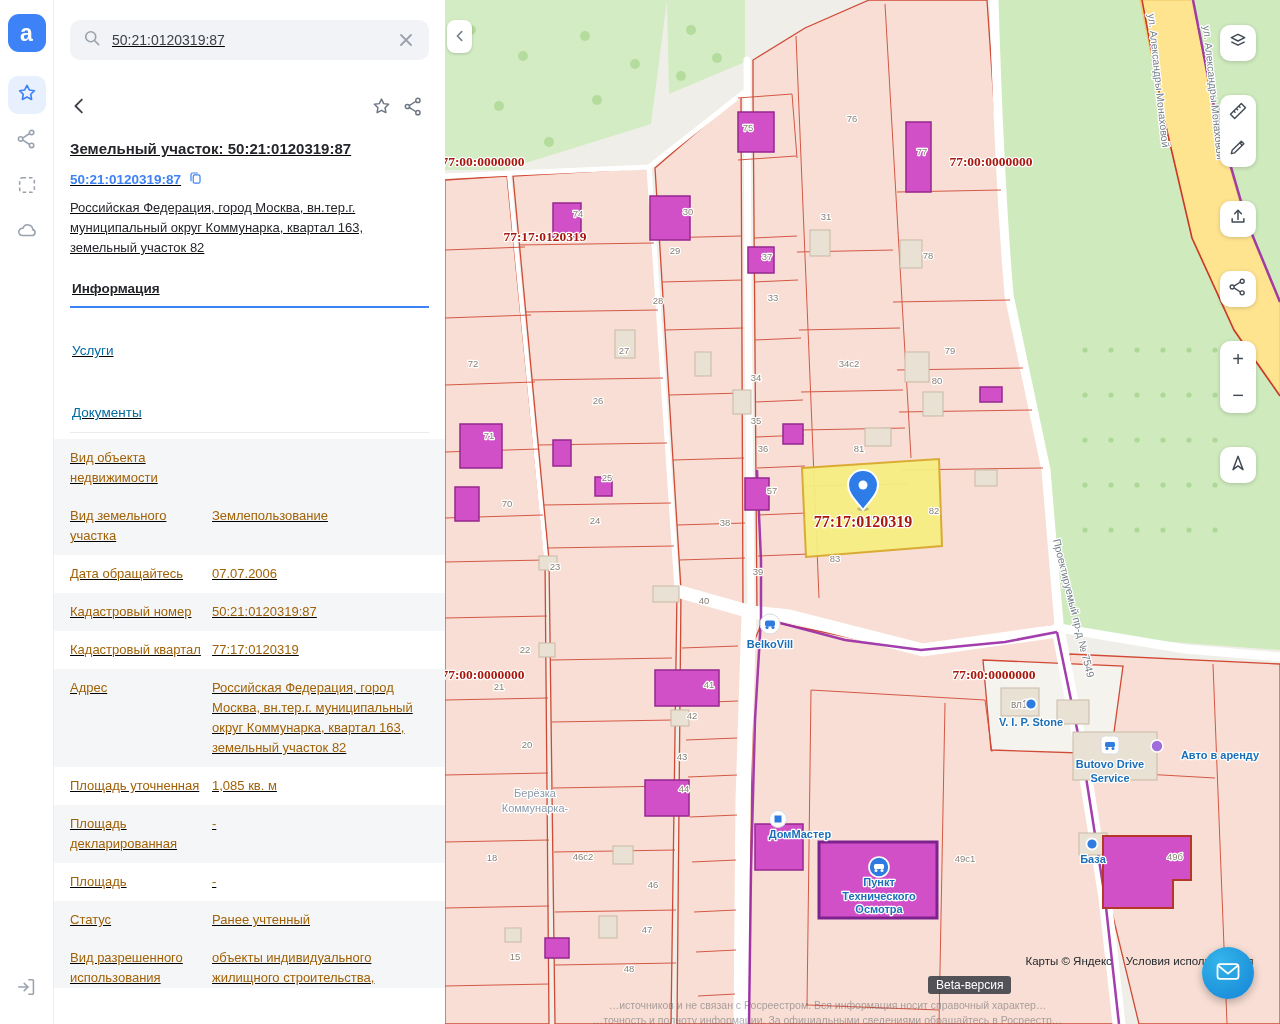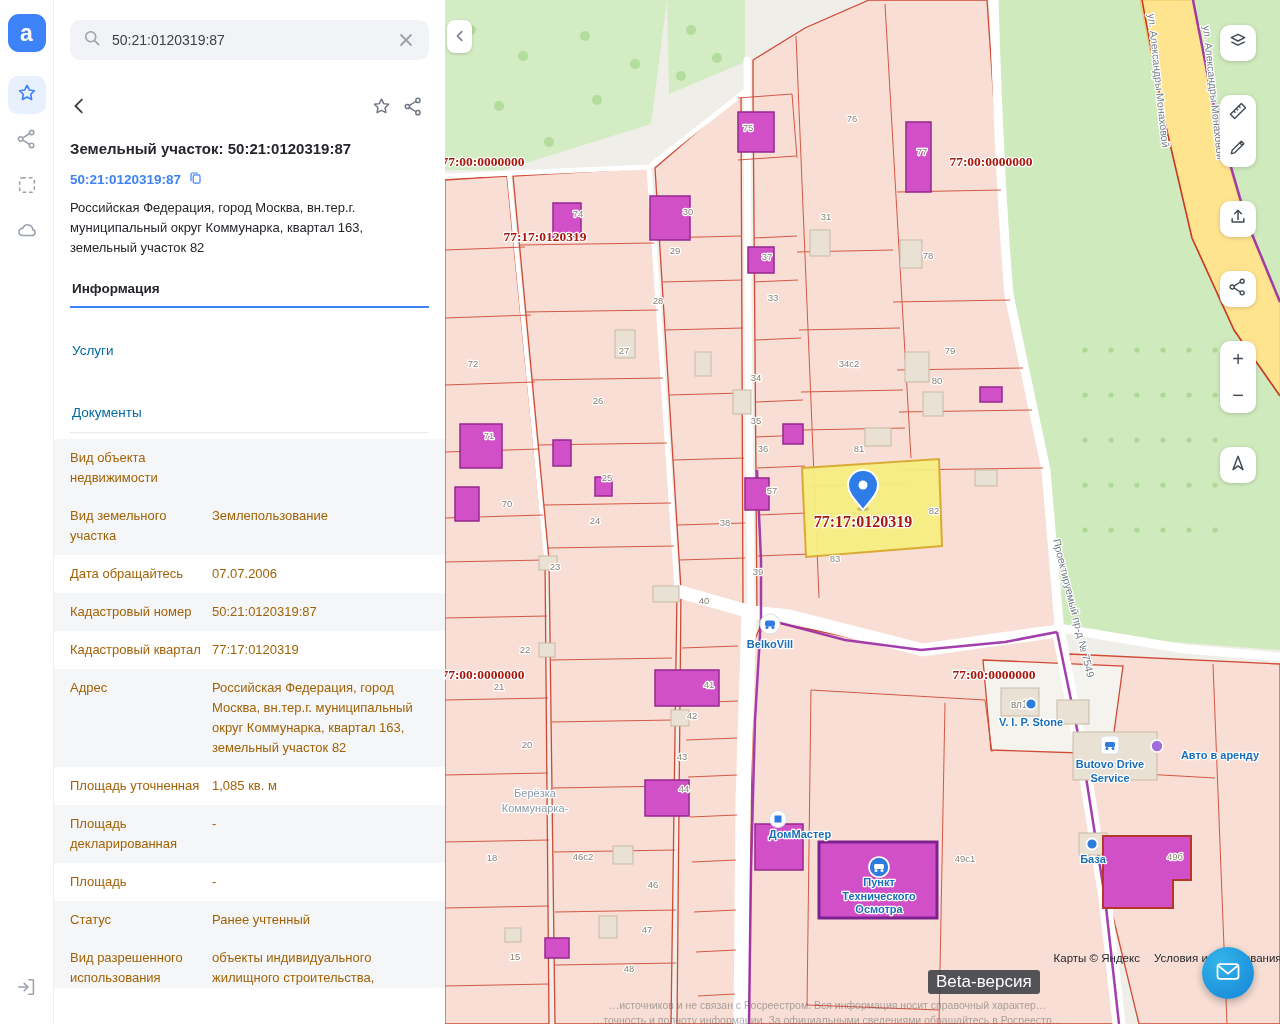--- a/index.html
+++ b/index.html
@@ -7,21 +7,21 @@
   .app { display:flex; width:1280px; height:1024px; }
 
   
   .rail { width:54px; min-width:54px; background:#fff; border-right:1px solid #edf0f3; display:flex; flex-direction:column; align-items:center; padding:14px 0 16px; gap:8px; }
   .logo { width:38px; height:38px; border-radius:11px; background:#3d82f6; color:#fff; font-weight:700; font-size:23px; display:flex; align-items:center; justify-content:center; margin-bottom:16px; }
   .rail-btn { width:38px; height:38px; border-radius:10px; display:flex; align-items:center; justify-content:center; color:#99a3ae; cursor:pointer; }
   .rail-btn.active { background:#e8f0fe; color:#3d82f6; }
   .rail-bottom { margin-top:auto; }
 
   
-  .panel { width:391px; min-width:391px; height:988px; overflow:hidden; background:#fff; position:relative; }
+  .panel { width:391px; min-width:391px; height:988px; overflow:hidden; background:#fff; position:relative;text-decoration:underline; }
   .search-wrap { margin:20px 16px 0; background:#f1f3f6; border-radius:10px; height:40px; display:flex; align-items:center; padding:0 12px; gap:10px; }
   .search-input { border:none; background:transparent; outline:none; font-size:14px; color:#3c4148; flex:1; font-family:inherit; }
   .hdr-row { display:flex; align-items:center; margin:30px 16px 0; }
   .icon-btn { width:32px; height:32px; display:flex; align-items:center; justify-content:center; color:#6d7682; cursor:pointer; }
   .hdr-spacer { flex:1; }
   .obj-title { margin:18px 16px 0; font-size:15px; font-weight:700; color:#24262b; }
   .cad-link { margin:13px 16px 0; display:flex; gap:7px; align-items:center; color:#3d82f6; font-size:13.5px; font-weight:600; cursor:pointer; }
   .obj-address { margin:10px 16px 0; font-size:13px; line-height:20px; color:#24262b; }
   .tabs { display:flex; gap:26px; margin:14px 16px 0; border-bottom:1px solid #e9ecef;flex-direction:column; }
   .tab { padding:9px 2px 10px; font-size:13.5px; color:#0369a1; cursor:pointer; border-bottom:2px solid transparent; }
@@ -43,21 +43,21 @@
   .t-street  { font:10.5px "Liberation Sans",sans-serif; fill:#737d87; }
   .t-area    { font:11px "Liberation Sans",sans-serif; fill:#8b9aa9; }
   .t-gray    { font:10px "Liberation Sans",sans-serif; fill:#8a8076; }
 
   .collapse-btn { position:absolute; left:2px; top:20px; width:25px; height:33px; background:#fff; border-radius:8px; box-shadow:0 1px 3px rgba(0,0,0,.18); display:flex; align-items:center; justify-content:center; color:#7a828c; cursor:pointer; }
   .ctrls { position:absolute; right:24px; top:25px; display:flex; flex-direction:column; gap:34px; align-items:center; }
   .ctrl { width:36px; height:36px; background:#fff; border-radius:10px; box-shadow:0 1px 4px rgba(0,0,0,.18); display:flex; align-items:center; justify-content:center; color:#424a54; cursor:pointer; font-size:20px; }
   .ctrl-group { background:#fff; border-radius:10px; box-shadow:0 1px 4px rgba(0,0,0,.18); display:flex; flex-direction:column; }
   .ctrl-group .ctrl { box-shadow:none; background:transparent; }
   .attrib { position:absolute; left:483px; bottom:30px; display:flex; align-items:center; gap:14px; font-size:11.5px; color:#24282d; white-space:nowrap; }
-  .beta-pill { background:rgba(58,63,69,.88); color:#fff; border-radius:3px; padding:2px 8px; font-size:17px;margin-top:48px; }
+  .beta-pill { background:rgba(58,63,69,.88); color:#fff; border-radius:3px; padding:2px 8px; font-size:12px;margin-top:48px; }
   .terms { cursor:pointer; }
   .disclaimer { position:absolute; left:20px; right:90px; bottom:-4px; text-align:center; font-size:10.5px; line-height:15px; color:#585d63; opacity:.5; }
   .chat-btn { position:absolute; right:26px; bottom:25px; width:52px; height:52px; border-radius:50%; background:radial-gradient(circle at 35% 28%, #33b5ea, #1583d6); box-shadow:0 3px 8px rgba(0,0,0,.28); display:flex; align-items:center; justify-content:center; cursor:pointer; z-index:5; }
 </style>
 </head>
 <body>
 
 <div class="app">
 
   <div class="rail">

